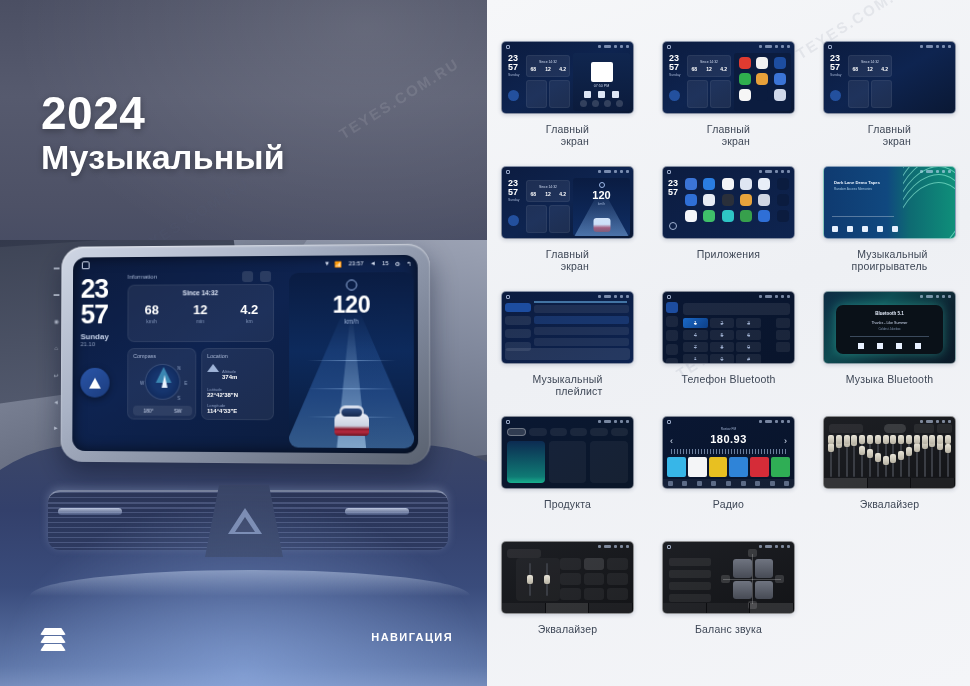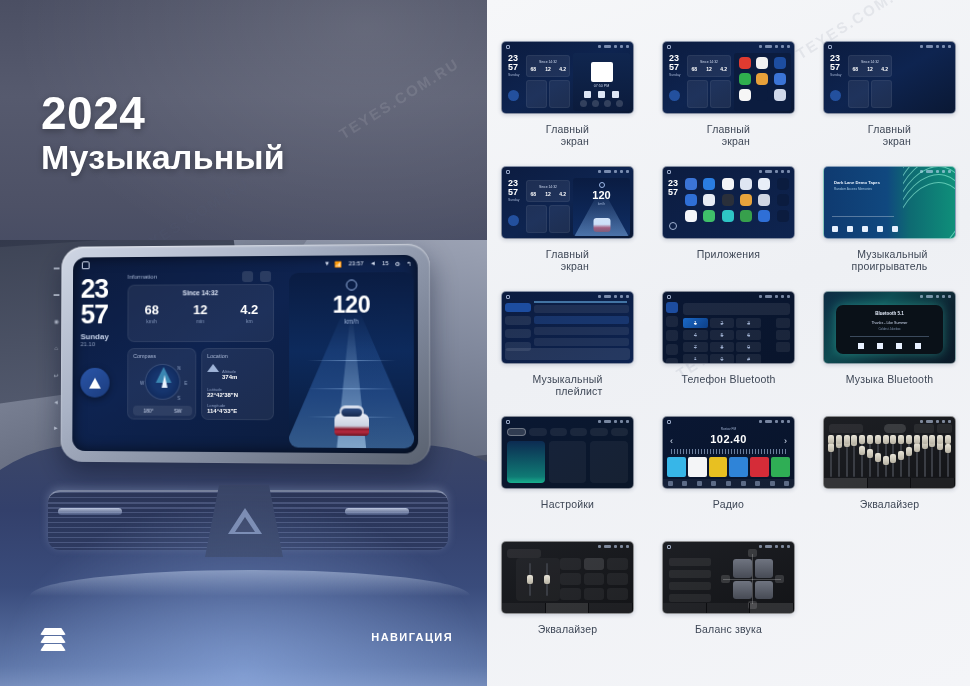--- a/index.html
+++ b/index.html
@@ -972,37 +972,37 @@
               <s></s>
               <s></s>
             </div>
           <div class="cards">
               <s class="wifi"></s>
               <s></s>
               <s></s>
             </div>
         </div>
         <div class="cap">
-          <span>Настройки</span>
+          <span>Продукта</span>
         </div>
       </div>
 
       <div class="cell">
         <div class="thumb t-rad">
           <div class="mini-home"></div>
           <div class="mini-bar">
               <s></s>
               <s class="w"></s>
               <s></s>
               <s></s>
               <s></s>
             </div>
           <div class="fm">Rostov FM</div>
           <div class="arrL">‹</div>
-          <div class="freq">102.40</div>
+          <div class="freq">180.93</div>
           <div class="arrR">›</div>
           <div class="scale"></div>
           <div class="logos">
             <s style="background:#37b6e8"></s>
             <s style="background:#f4f5f7"></s>
             <s style="background:#e8c021"></s>
             <s style="background:#2f84d8"></s>
             <s style="background:#d52c38"></s>
             <s style="background:#2fae55"></s>
           </div>

